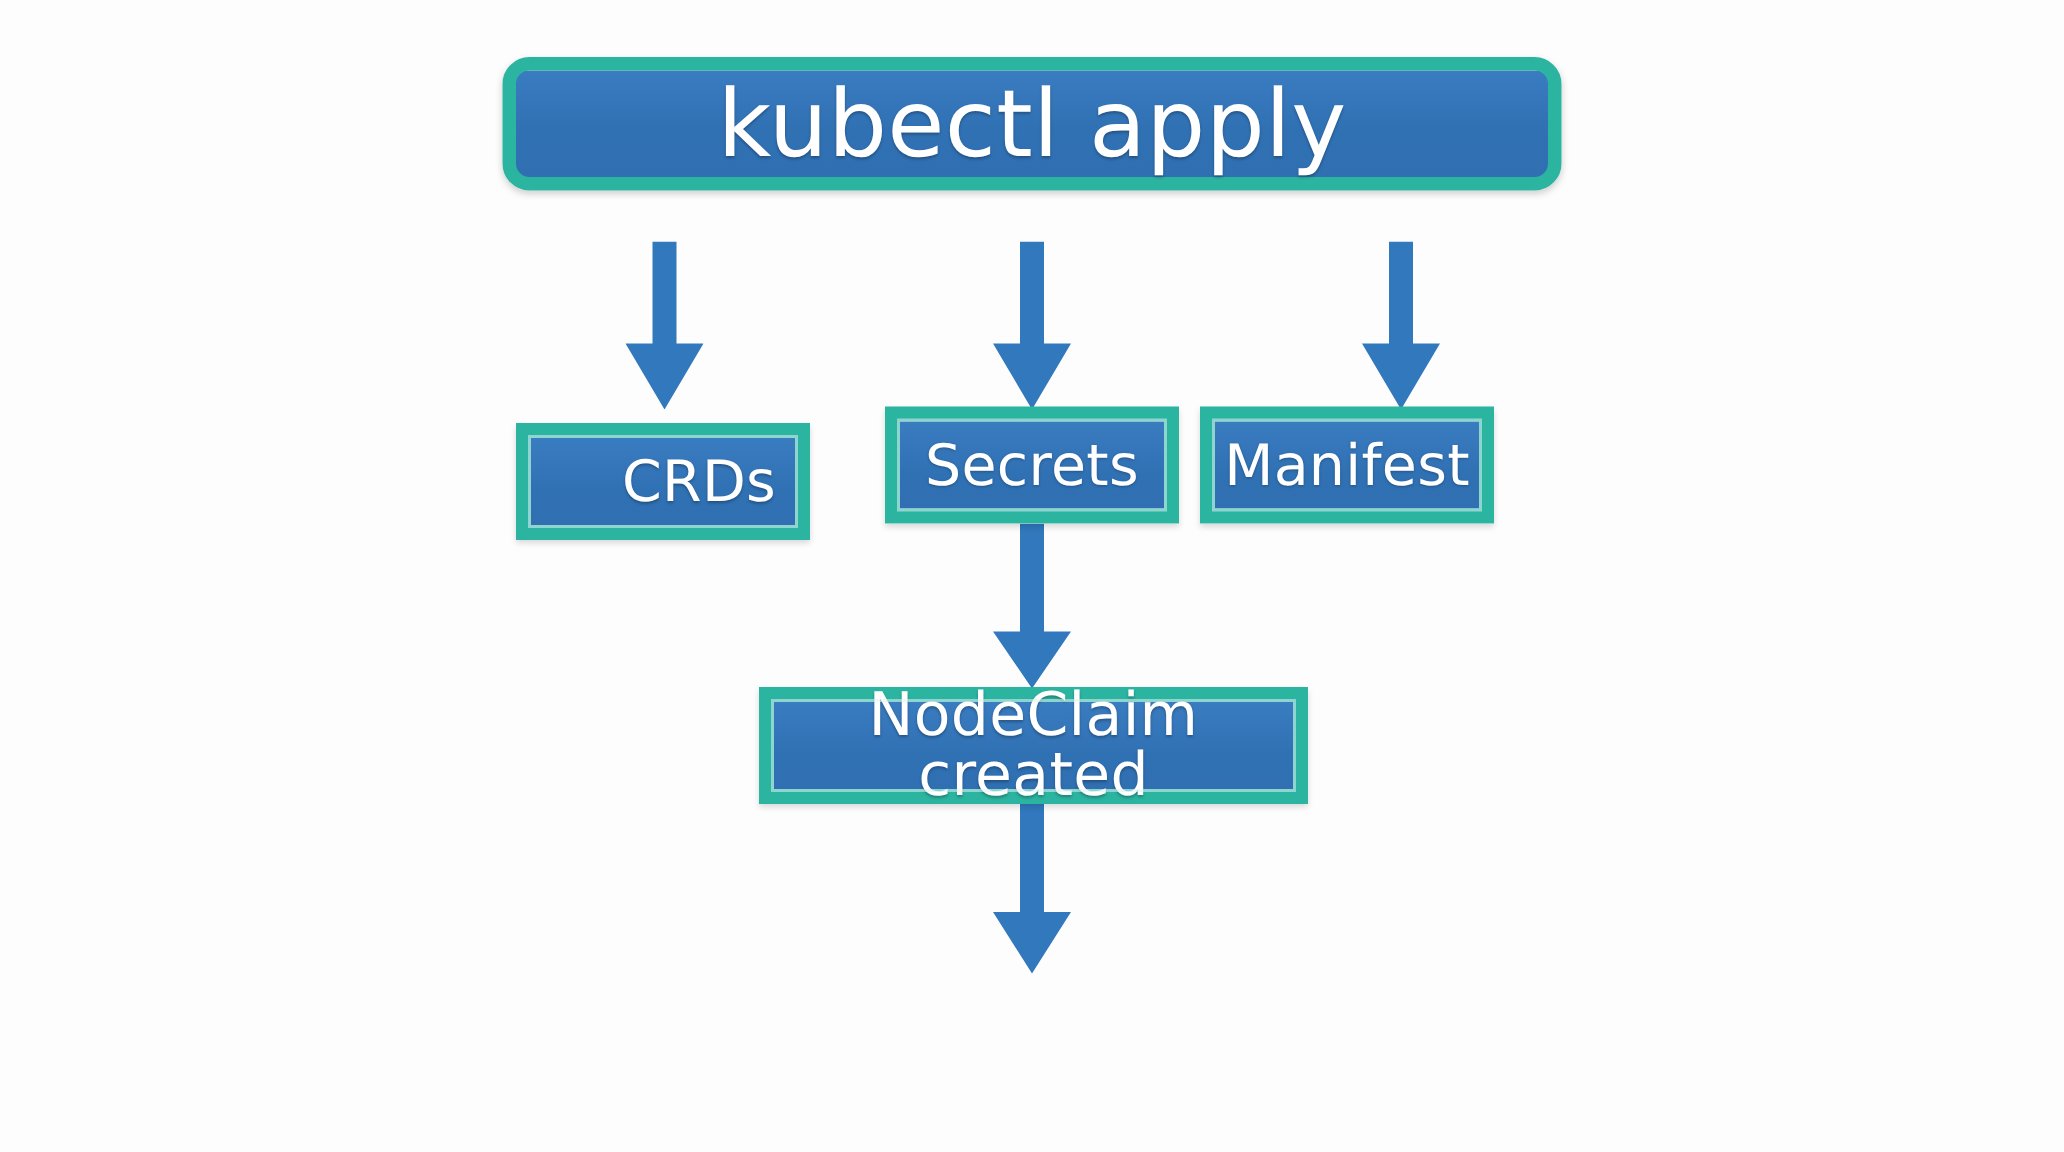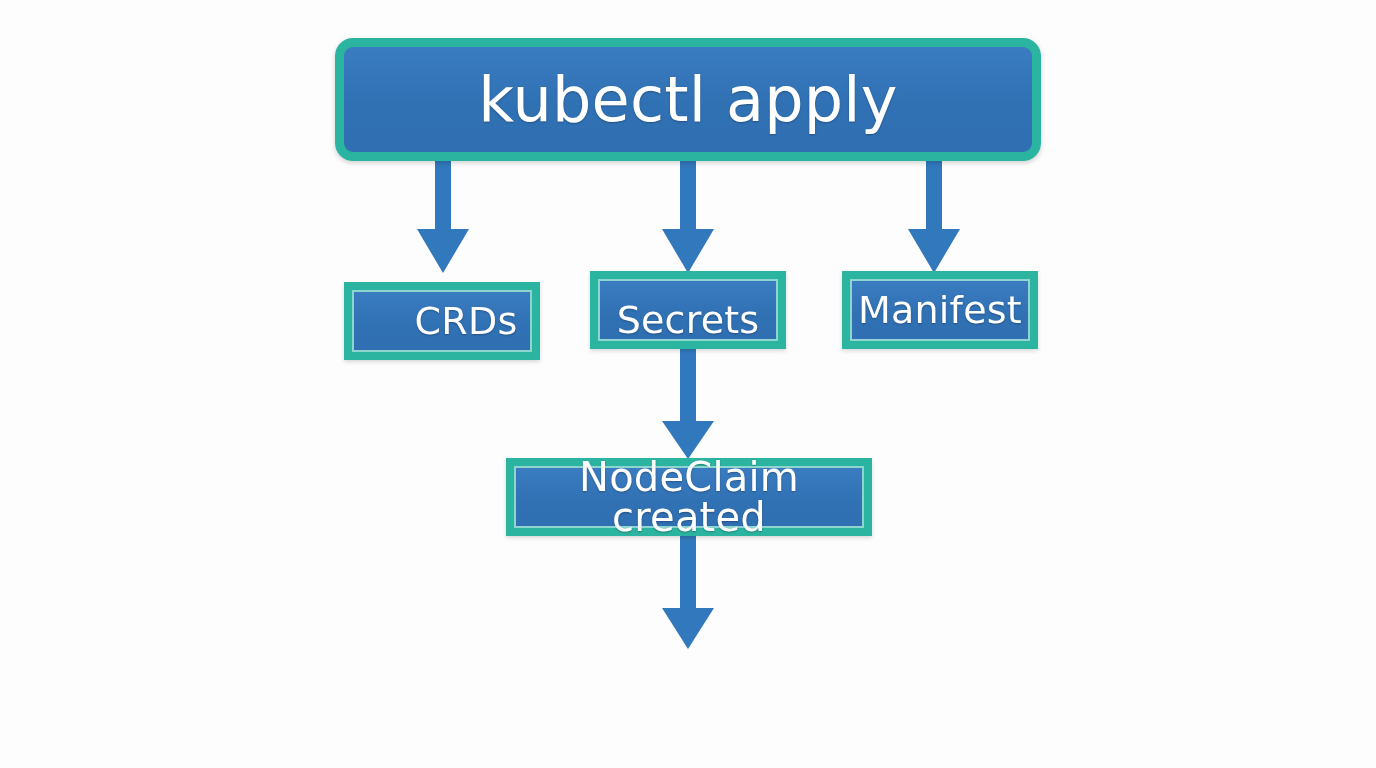--- a/index.html
+++ b/index.html
@@ -99,33 +99,33 @@
       <polygon points="18,0 34,0 34,72 52,72 26,110 0,72 18,72" fill="#3278bd"></polygon>
     </svg>
   </div>
 
   <div class="arrow" style="left:662px; top:536px; width:52px; height:113px;">
     <svg width="52" height="113" viewBox="0 0 52 113">
       <polygon points="18,0 34,0 34,72 52,72 26,113 0,72 18,72" fill="#3278bd"></polygon>
     </svg>
   </div>
 
-  <div class="node node--root" style="left:335px; top:38px; width:706px; height:123px; border-color:#2bb4a0;">
+  <div class="node node--root" style="left:335px; top:38px; width:706px; height:89px; border-color:#2bb4a0;">
     <span>kubectl apply</span>
   </div>
 
   <div class="node node--square sz-sm" style="left:344px; top:282px; width:196px; height:78px; border-color:#2bb4a0;padding-left:48px;">
     <span>CRDs</span>
   </div>
 
-  <div class="node node--square sz-sm" style="left:590px; top:271px; width:196px; height:78px; border-color:#2bb4a0;align-items:flex-end;">
+  <div class="node node--square sz-sm" style="left:590px; top:271px; width:196px; height:78px; border-color:#2bb4a0;">
     <span>Secrets</span>
   </div>
 
-  <div class="node node--square sz-sm" style="left:842px; top:271px; width:196px; height:78px; border-color:#2bb4a0;">
+  <div class="node node--square sz-sm" style="left:800px; top:271px; width:196px; height:78px; border-color:#2bb4a0;">
     <span>Manifest</span>
   </div>
 
   <div class="node node--square sz-md" style="left:506px; top:458px; width:366px; height:78px; border-color:#2bb4a0;">
     <span>NodeClaim created</span>
   </div>
 
 
 </div>
 

